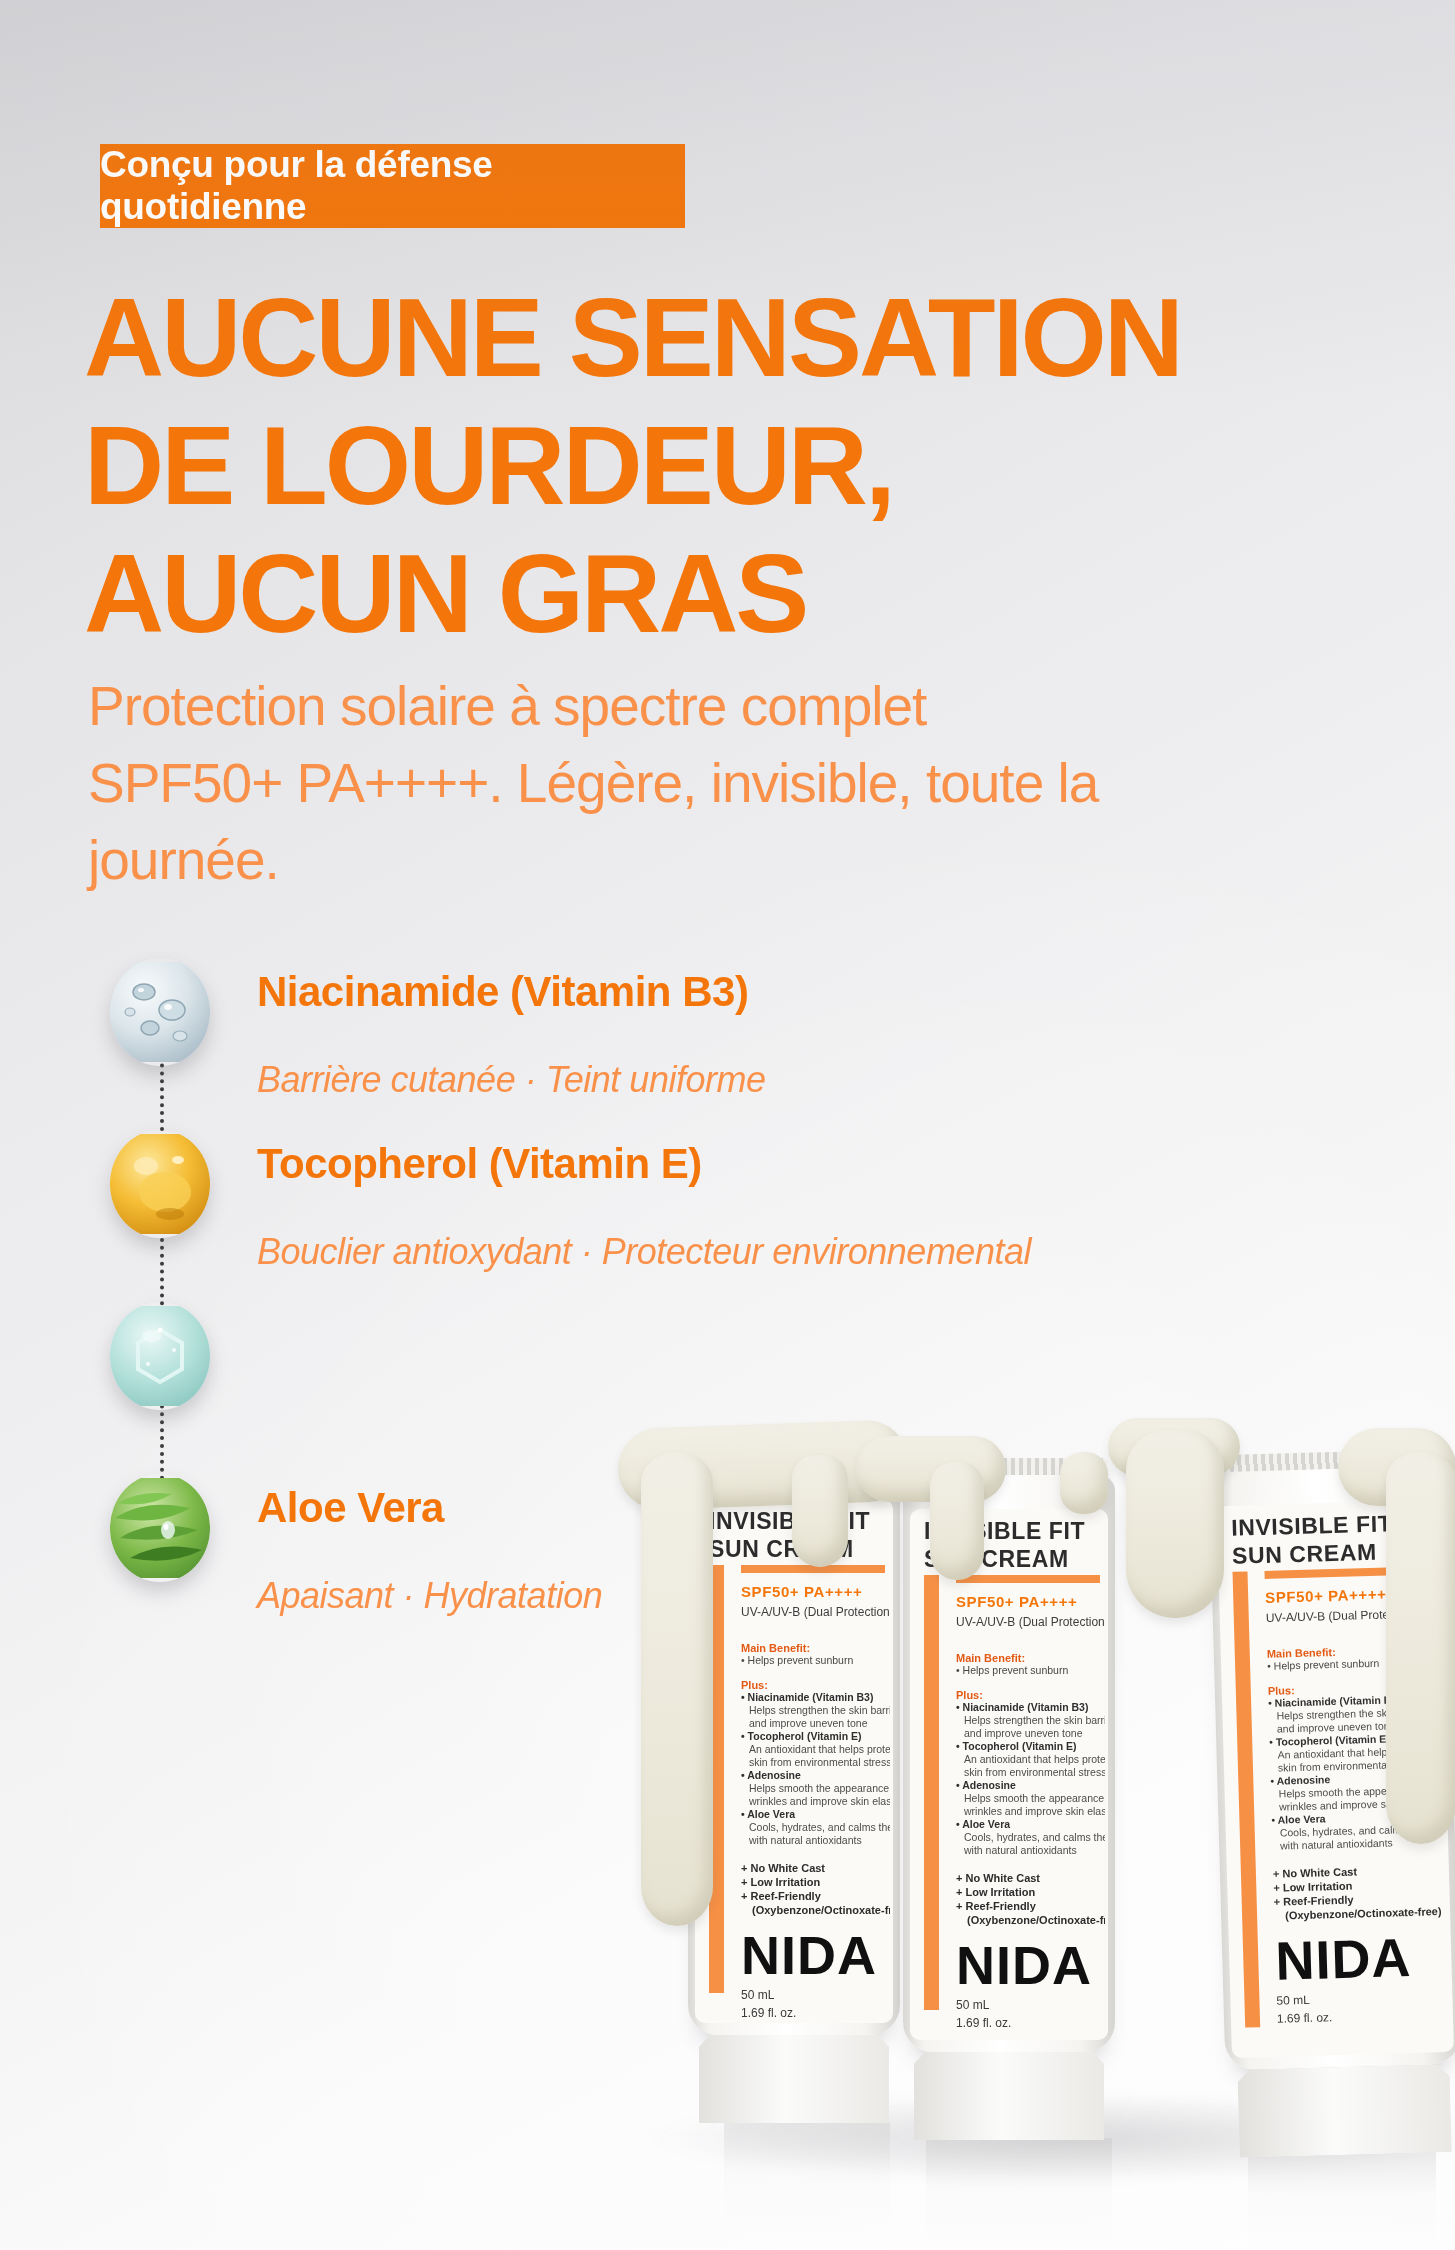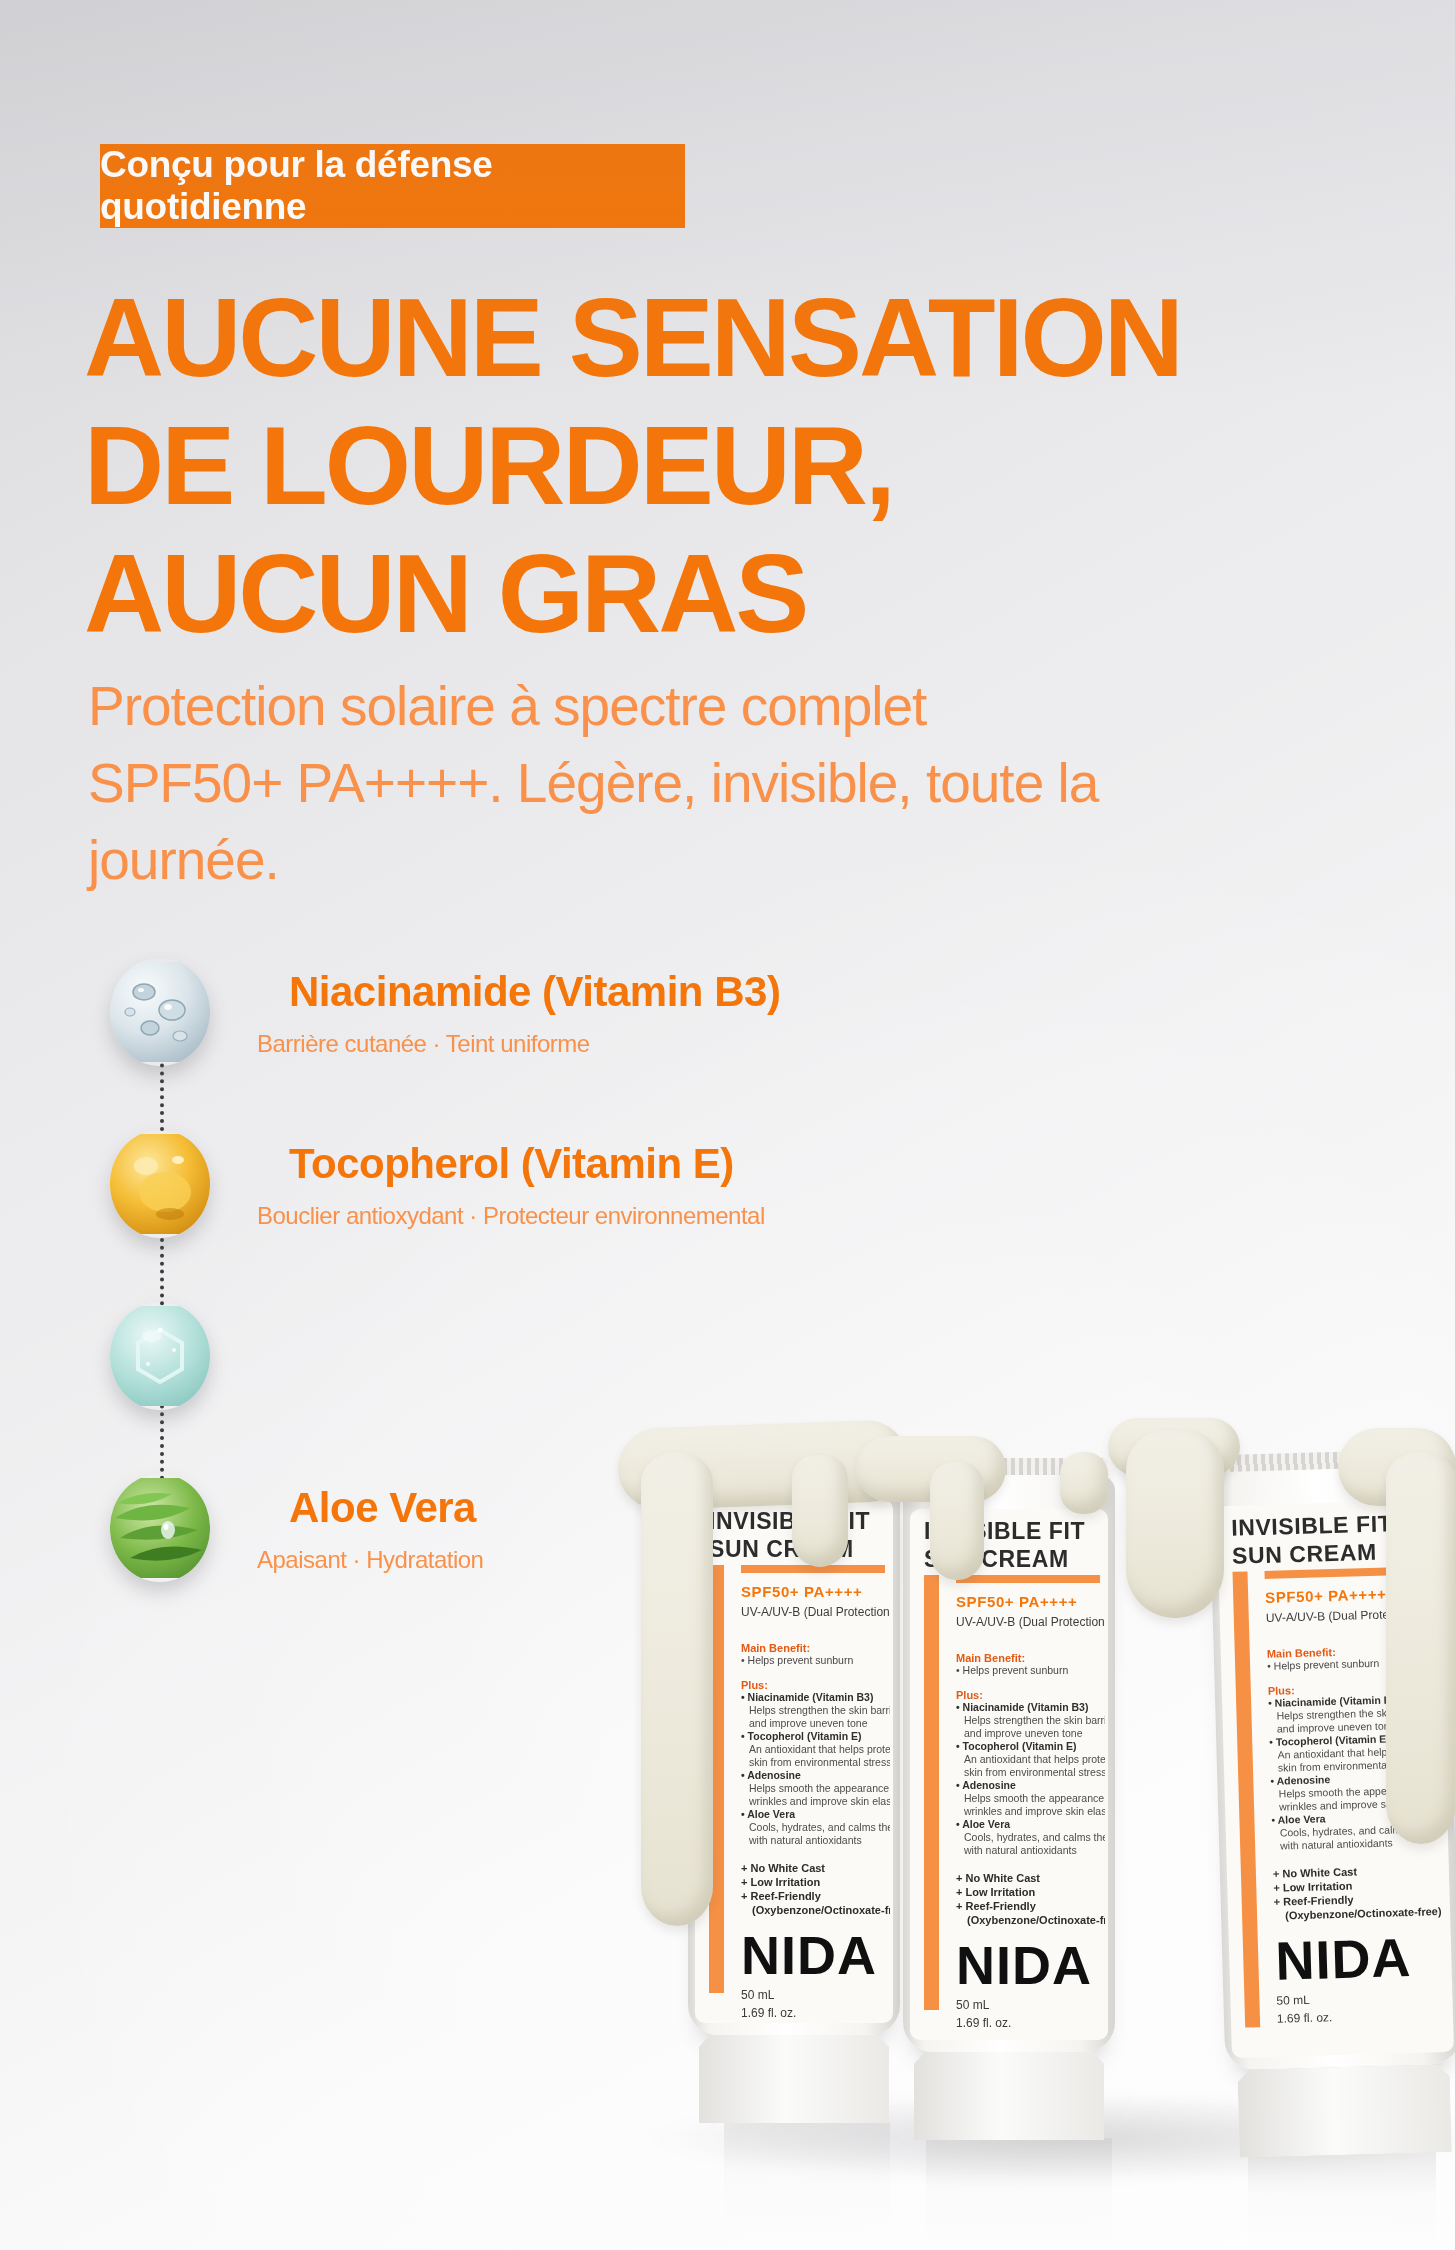--- a/index.html
+++ b/index.html
@@ -21,22 +21,22 @@
     font-size:55px; line-height:77px; letter-spacing:-1px; }
 
   
   .connector { position:absolute; left:160px; top:1008px; height:512px; width:0;
     border-left:4px dotted #3c3c3c; z-index:1; }
   .ing-row { position:absolute; left:110px; z-index:2; }
   .ing-circle { position:absolute; left:0; top:0; width:100px; height:108px; border-radius:50%;
     overflow:hidden; box-shadow:0 10px 18px rgba(90,90,100,.25); }
   .ing-circle svg { width:100%; height:100%; display:block; }
   .ing-text { position:absolute; left:147px; top:10px; width:1000px; }
-  .ing-title { color:#f4760b; font-size:42px; font-weight:700; letter-spacing:-.5px; white-space:nowrap;margin-left:32px; }
-  .ing-sub { color:#f9914a; font-size:24px; margin-top:14px; letter-spacing:-.5px; white-space:nowrap; }
+  .ing-title { color:#f4760b; font-size:42px; font-weight:700; letter-spacing:-.5px; white-space:nowrap; }
+  .ing-sub { color:#f9914a; font-size:36px; margin-top:43px; letter-spacing:-.5px; white-space:nowrap;font-style:italic; }
   .row1 { top:958px; } .row2 { top:1130px; } .row3 { top:1302px; } .row4 { top:1474px; }
 
   
   .tube { position:absolute; }
   .tube-1 { left:688px; top:1448px; width:212px; height:675px; z-index:10; }
   .tube-2 { left:903px; top:1458px; width:212px; height:682px; z-index:12; }
   .tube-3 { left:1218px; top:1452px; width:236px; height:703px; z-index:14; transform:rotate(-1.6deg); }
   .crimp { position:absolute; top:0; left:4%; width:92%; height:24px; border-radius:5px 5px 2px 2px;
     background:repeating-linear-gradient(90deg,#f3f2ef 0 4px,#d6d5d2 4px 8px); }
   .tube-body { position:absolute; top:17px; left:0; right:0; bottom:88px;

